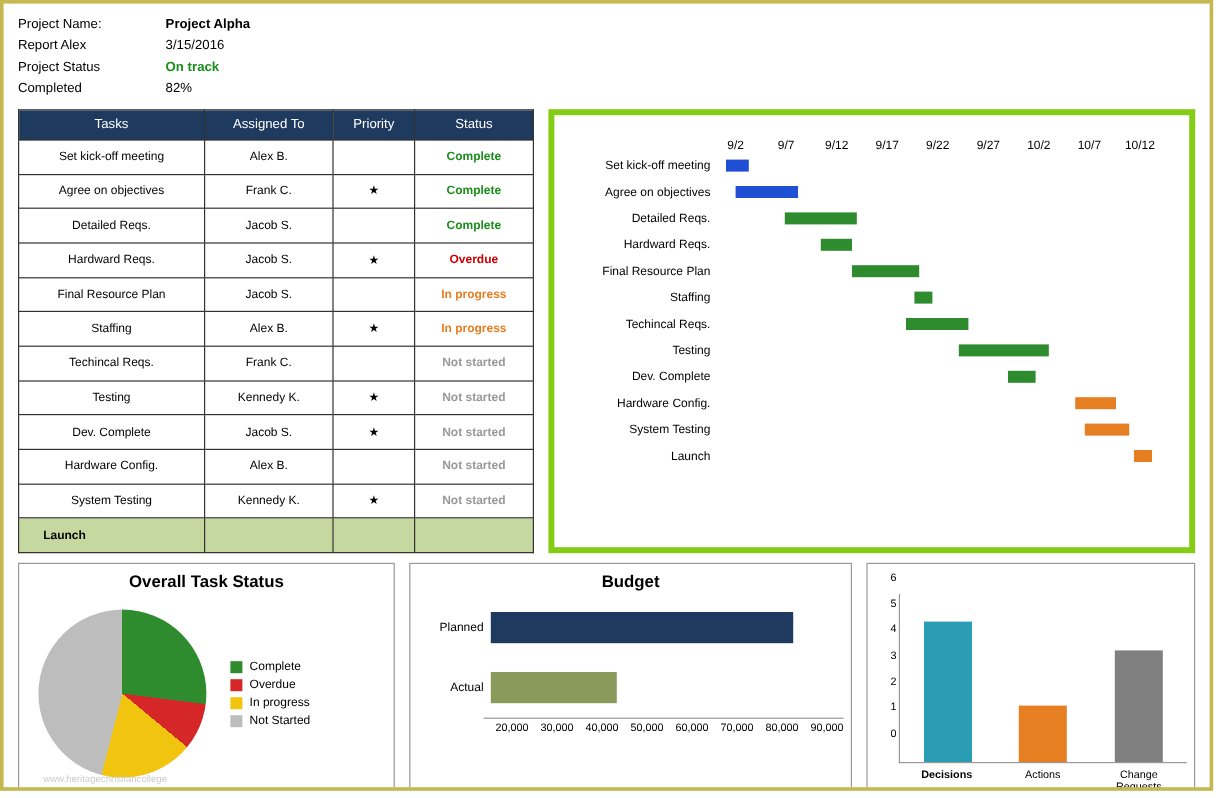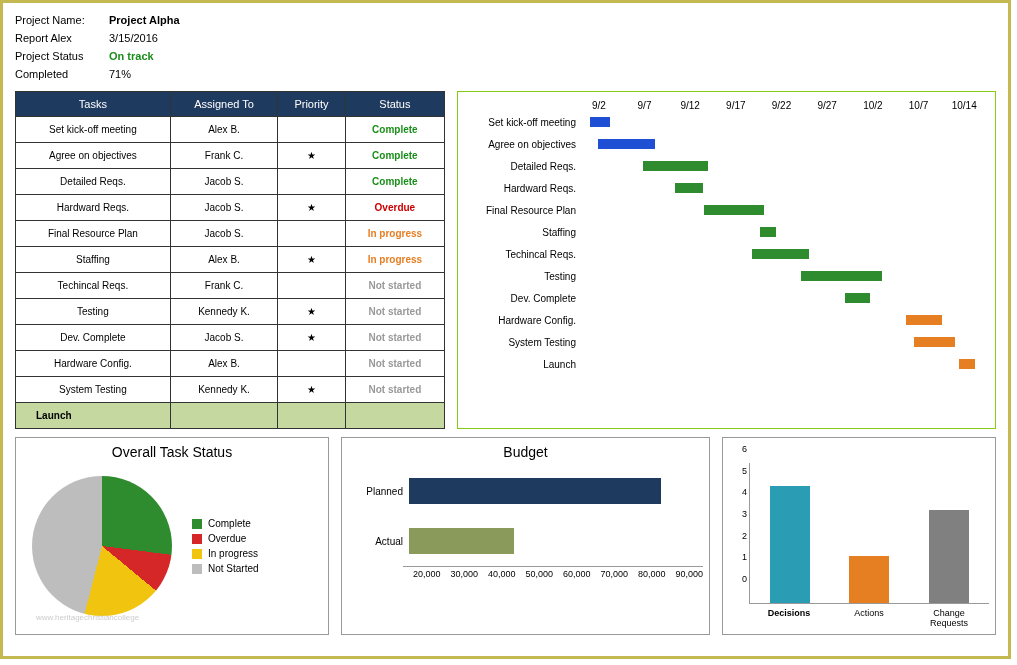--- a/index.html
+++ b/index.html
@@ -1,42 +1,42 @@
 <!DOCTYPE html>
 <html><head>
 <meta charset="utf-8">
 <style>
 body{margin:0;font-family:Arial,sans-serif;font-size:11px;background:#fff;border:3px solid #c4b850;width:1011px;height:659px;box-sizing:border-box;color:#000}
 .header{padding:8px 12px 4px}
 .hr{display:flex;align-items:center;height:18px}
-.hl{width:94px}
+.hl{width:123px}
 .hv{font-weight:bold}
 .green{color:#1a8e1a}
 .red{color:#cc0000}
 .orange{color:#e67e22}
 .gray{color:#999}
 .main-row{display:flex;padding:4px 12px;gap:12px}
 .tasks-table{border-collapse:collapse;width:430px}
 .tasks-table th{background:#1f3a5f;color:#fff;font-weight:normal;padding:6px 4px;border:1px solid #333;font-size:11px}
 .tasks-table td{border:1px solid #333;padding:4px;text-align:center;height:16px;font-size:10px}
 .launch-row td{background:#c5d89f;font-weight:bold;text-align:left;padding-left:20px}
 .star{font-size:14px}
-.gantt-box{flex:1;border:1px solid #84cc16;padding:8px;position:relative;height:320px}
+.gantt-box{flex:1;border:5px solid #84cc16;padding:20px;position:relative;height:320px}
 .gantt-header{display:flex;margin-left:110px;font-size:10px}
 .gantt-header div{flex:1;text-align:center}
 .gantt-row{display:flex;align-items:center;height:22px}
 .gantt-label{width:110px;text-align:right;padding-right:6px;font-size:10px}
 .gantt-track{flex:1;position:relative;height:12px}
 .bar{position:absolute;height:10px;top:1px}
 .blue{background:#1f4fd4}
 .greenb{background:#2e8b2e}
 .orangeb{background:#e67e22}
 .bottom-row{display:flex;padding:4px 12px;gap:12px}
 .panel{border:1px solid #999;padding:6px;flex:1}
-.panel-title{font-weight:normal;text-align:center;font-size:14px;margin-bottom:6px}
+.panel-title{font-weight:bold;text-align:center;font-size:14px;margin-bottom:6px}
 .pie-wrap{display:flex;align-items:center;height:160px}
 .pie{width:140px;height:140px;border-radius:50%;margin-left:10px}
 .legend{margin-left:20px;font-size:10px}
 .leg-item{display:flex;align-items:center;margin:4px 0}
 .leg-sq{width:10px;height:10px;margin-right:6px}
 .budget-chart{height:160px;position:relative}
 .budget-bar-row{display:flex;align-items:center;height:50px}
 .budget-label{width:55px;font-size:10px;text-align:right;padding-right:6px}
 .budget-track{flex:1;height:26px;position:relative}
 .budget-bar{position:absolute;height:26px;left:0}
@@ -61,21 +61,21 @@
   <div class="hr">
       <div class="hl">Report Alex</div>
       <div>3/15/2016</div>
     </div>
   <div class="hr">
       <div class="hl">Project Status</div>
       <div class="hv green">On track</div>
     </div>
   <div class="hr">
       <div class="hl">Completed</div>
-      <div>71%</div>
+      <div>82%</div>
     </div>
 </div>
 
 <div class="main-row">
   <table class="tasks-table">
     <thead>
         <tr>
       <th>Tasks</th>
       <th>Assigned To</th>
       <th>Priority</th>
@@ -163,21 +163,21 @@
   <div class="gantt-box">
     <div class="gantt-header" id="gantt-header">
         <div>9/2</div>
         <div>9/7</div>
         <div>9/12</div>
         <div>9/17</div>
         <div>9/22</div>
         <div>9/27</div>
         <div>10/2</div>
         <div>10/7</div>
-        <div>10/14</div>
+        <div>10/12</div>
       </div>
     <div id="gantt-body">
         <div class="gantt-row">
           <div class="gantt-label">Set kick-off meeting</div>
   <div class="gantt-track">
             <div class="bar blue" style="left:2%;width:5%"></div>
           </div>
         </div>
         <div class="gantt-row">
           <div class="gantt-label">Agree on objectives</div>

